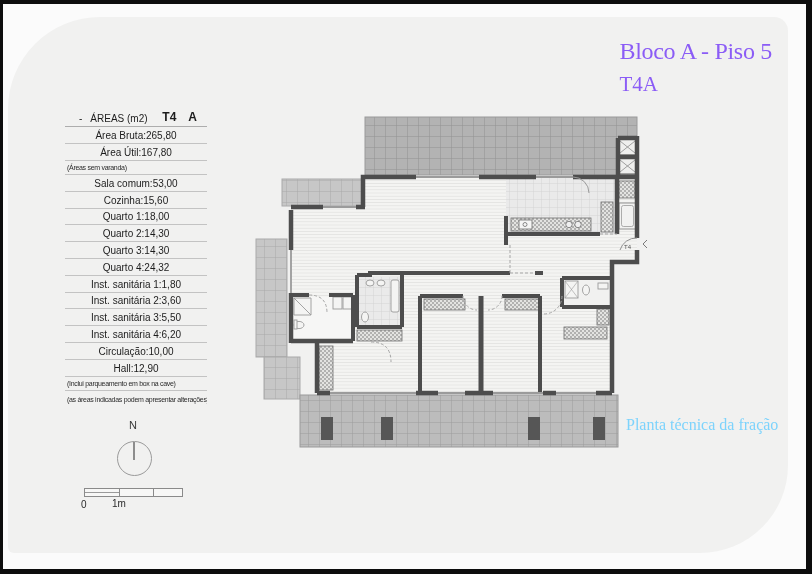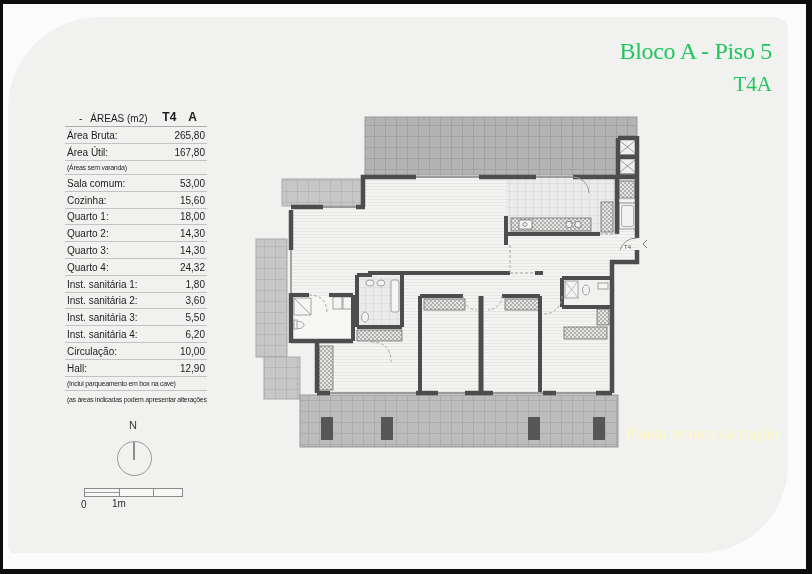--- a/index.html
+++ b/index.html
@@ -3,34 +3,34 @@
 <meta charset="utf-8">
 <style>
   html,body{margin:0;padding:0;background:#444;}
   .frame{position:relative;width:812px;height:574px;background:#0d0d0d;overflow:hidden;
          font-family:"Liberation Sans",sans-serif;}
   .canvas{position:absolute;left:3px;top:4px;right:6px;bottom:5px;background:#fbfbfb;}
   .page{position:absolute;left:8px;top:17px;width:780px;height:536px;background:#f1f1f0;
         border-radius:92px 14px 88px 6px;}
 
   
-  .title-block{position:absolute;top:36px;right:40px;text-align:right;color:#22c55e;
+  .title-block{position:absolute;top:36px;right:40px;text-align:left;color:#8b5cf6;
                font-family:"Liberation Serif",serif;}
   .title-line1{font-size:24px;line-height:30px;letter-spacing:-0.3px;}
   .title-line2{font-size:21px;line-height:36px;}
 
   
   .areas-table{position:absolute;left:65px;top:108px;width:142px;color:#1c1c1c;}
   .t-header{display:flex;align-items:flex-end;height:16px;border-bottom:1px solid #adadad;
             font-size:10px;padding:0 10px 2px 14px;}
   .t-header .dash{margin-right:8px;}
   .t-header .spacer{flex:1;}
   .t-header .bold{font-weight:bold;font-size:12px;}
   .t-header .blk{margin-left:12px;}
-  .t-row{display:flex;justify-content:space-between;align-items:flex-end;height:16.8px;
+  .t-row{display:flex;justify-content:center;align-items:flex-end;height:16.8px;
          border-bottom:1px solid #c3c3c3;font-size:10px;padding:0 2px 2px 2px;box-sizing:border-box;}
   .t-note{display:flex;align-items:flex-end;height:14.5px;border-bottom:1px solid #c3c3c3;
           font-size:7px;letter-spacing:-0.3px;color:#2a2a2a;padding:0 0 3px 2px;box-sizing:border-box;
           white-space:nowrap;overflow:hidden;}
   .t-note:last-child{border-bottom:none;}
 
   
   .compass-n{position:absolute;left:129px;top:419px;font-size:11px;color:#3a3a3a;}
   .compass-circle{position:absolute;left:117px;top:441px;width:33px;height:33px;border-radius:50%;
                   border:1px solid #9a9a9a;background:transparent;}
@@ -39,22 +39,22 @@
   
   .scalebar{position:absolute;left:84px;top:488px;width:99px;height:9px;border:1px solid #8a8a8a;
             background:#f7f7f6;box-sizing:border-box;}
   .sb-div1{position:absolute;left:34px;top:0;width:1px;height:7px;background:#8a8a8a;}
   .sb-div2{position:absolute;left:68px;top:0;width:1px;height:7px;background:#8a8a8a;}
   .sb-half{position:absolute;left:0;top:3px;width:34px;height:1px;background:#9a9a9a;}
   .sb-zero{position:absolute;left:81px;top:499px;font-size:10px;color:#2a2a2a;}
   .sb-1m{position:absolute;left:112px;top:498px;font-size:10px;color:#2a2a2a;}
 
   
-  .caption{position:absolute;left:626px;top:425px;font-family:"Liberation Serif",serif;
-           font-size:16px;color:#fef9c3;}
+  .caption{position:absolute;left:626px;top:416px;font-family:"Liberation Serif",serif;
+           font-size:16px;color:#7dd3fc;}
 
   .plan-svg{position:absolute;left:253px;top:103px;}
 </style>
 </head>
 <body>
 
 <div class="frame">
   <div class="canvas"></div>
   <div class="page"></div>
 

